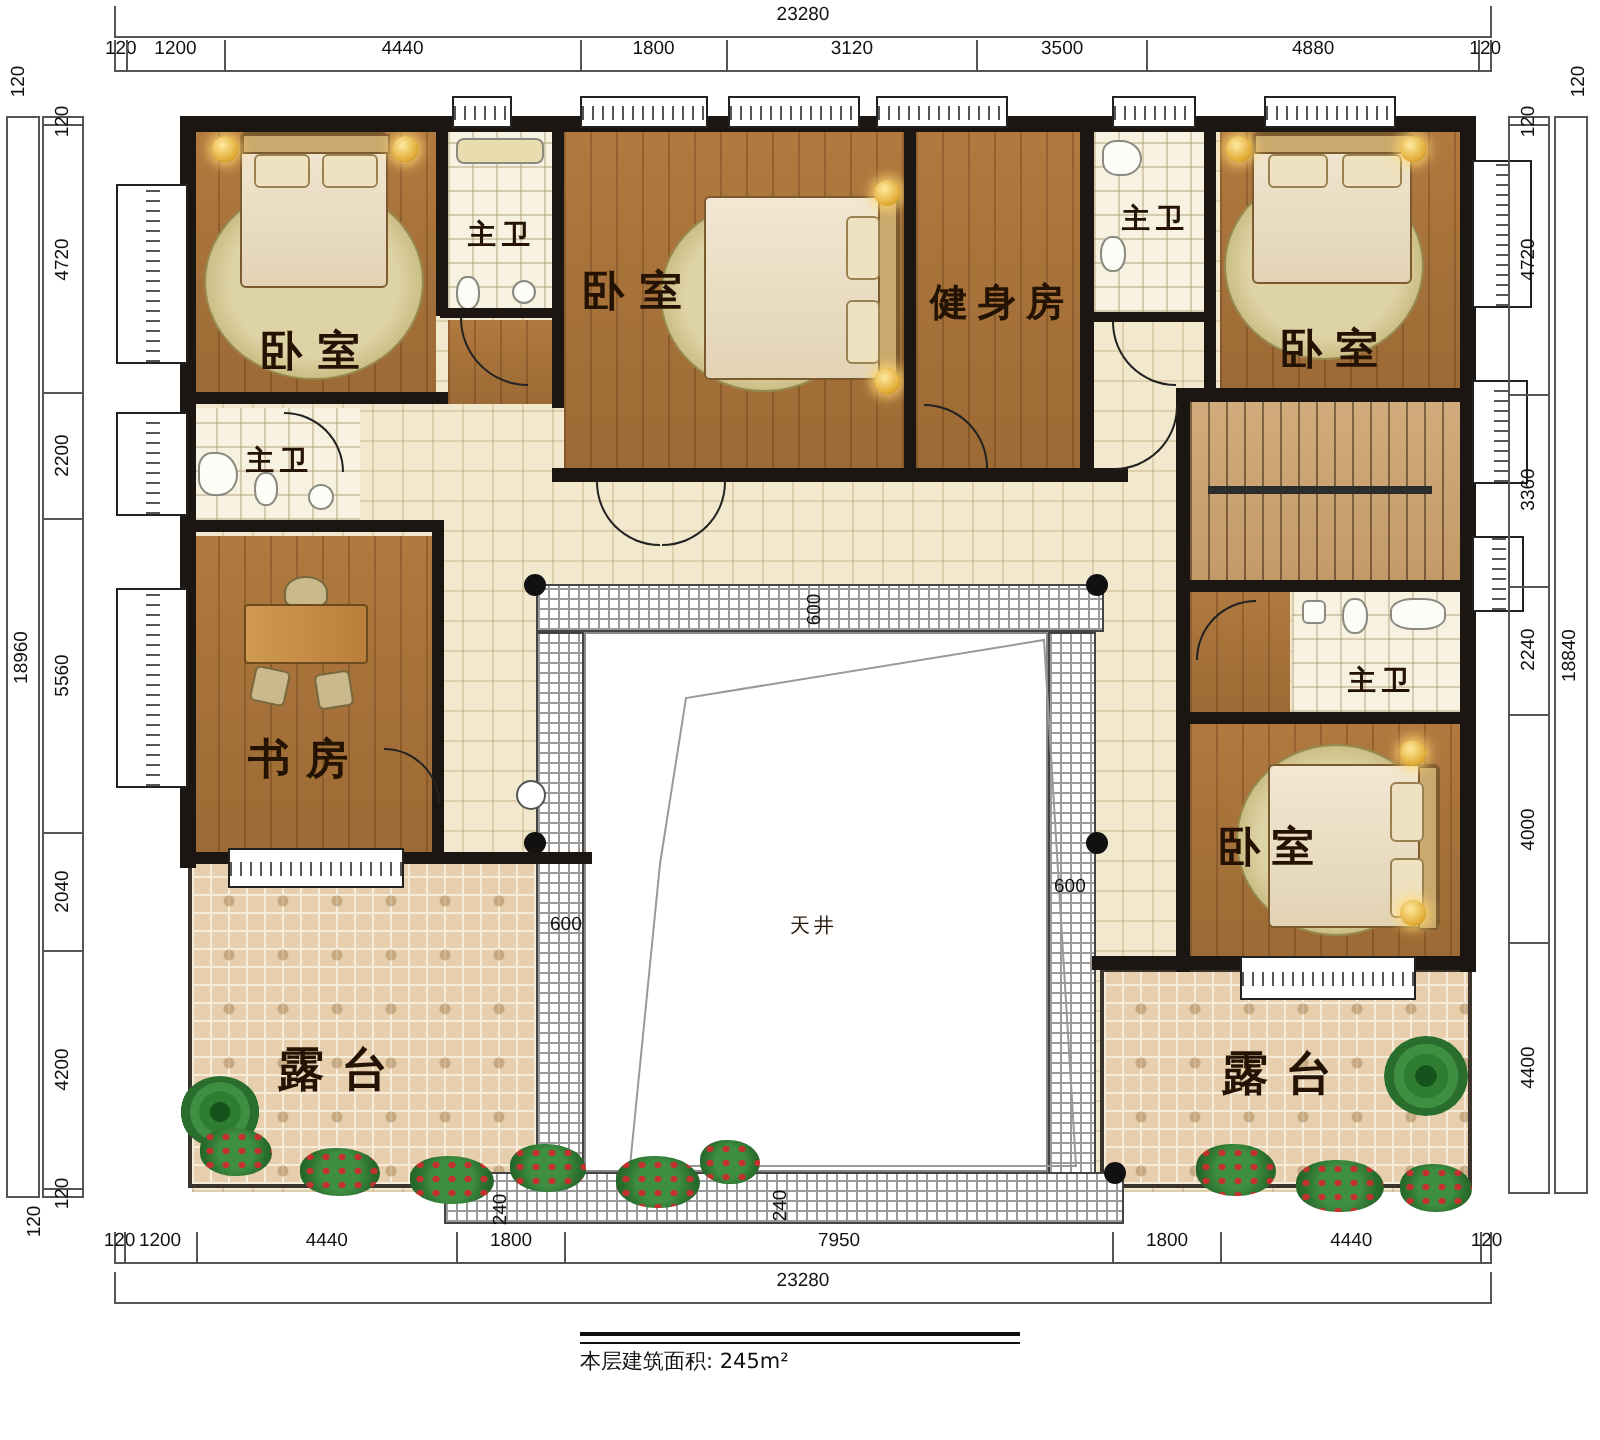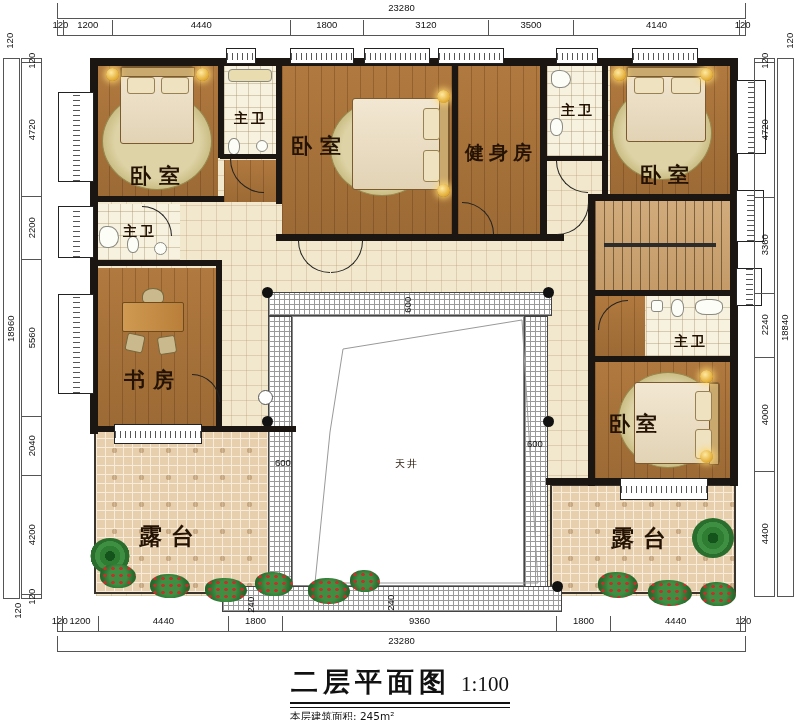--- a/index.html
+++ b/index.html
@@ -257,21 +257,21 @@
     <div class="dc" style="flex:1800;">
         <span class="dt">1800</span>
       </div>
     <div class="dc" style="flex:3120;justify-content:center;">
         <span class="dt">3120</span>
       </div>
     <div class="dc" style="flex:2100;">
         <span class="dt">3500</span>
       </div>
     <div class="dc" style="flex:4140;">
-        <span class="dt">4140</span>
+        <span class="dt">4880</span>
       </div>
     <div class="dc" style="flex:120;">
         <span class="dt">120</span>
       </div>
   </div>
   <span class="dt vdim" style="left:2px;top:36px;">120</span>
   <span class="dt vdim" style="left:782px;top:36px;">120</span>
 
   <div class="drow" style="left:57px;top:616px;width:688px;height:15px;">
     <div class="dc" style="flex:120;">
@@ -280,21 +280,21 @@
     <div class="dc" style="flex:1200;">
         <span class="dt">1200</span>
       </div>
     <div class="dc" style="flex:4440;">
         <span class="dt">4440</span>
       </div>
     <div class="dc" style="flex:1800;">
         <span class="dt">1800</span>
       </div>
     <div class="dc" style="flex:9360;">
-        <span class="dt">9360</span>
+        <span class="dt">7950</span>
       </div>
     <div class="dc" style="flex:1800;">
         <span class="dt">1800</span>
       </div>
     <div class="dc" style="flex:4440;">
         <span class="dt">4440</span>
       </div>
     <div class="dc" style="flex:120;">
         <span class="dt">120</span>
       </div>
@@ -355,20 +355,17 @@
         <span class="dt rot">4400</span>
       </div>
   </div>
   <div class="dcol" style="left:777px;top:58px;width:15px;height:538px;">
     <div class="dv" style="flex:1;">
         <span class="dt rot">18840</span>
       </div>
   </div>
 
   <div id="titleblk">
-    <div>
-      <span class="t1">二层平面图</span><span class="t2">1:100</span>
-    </div>
     <div class="tline"></div>
     <div class="tarea">本层建筑面积: 245m²</div>
   </div>
 
 </div>
 
 </body></html>

